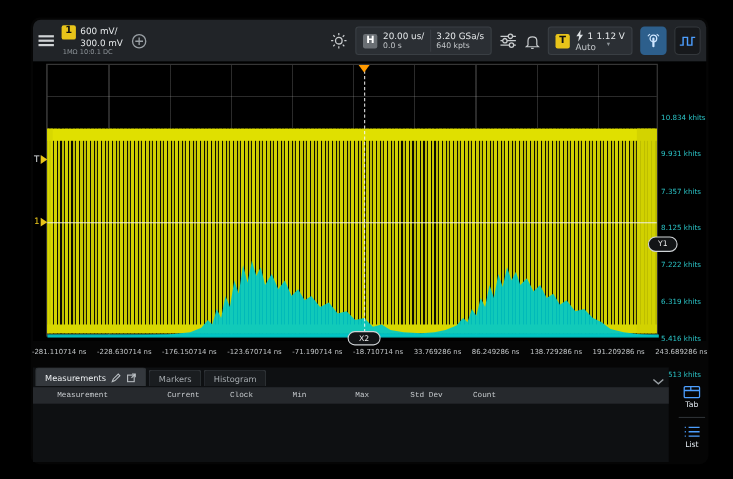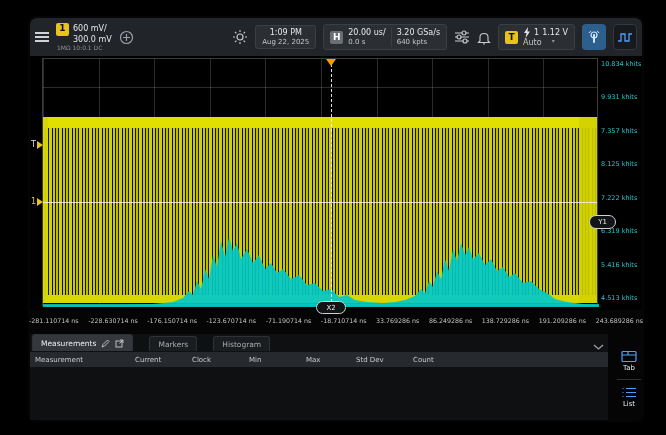--- a/index.html
+++ b/index.html
@@ -66,39 +66,39 @@
   .x2pill { position:absolute; left:273px; top:242px; width:30px; height:13px;
             background:#121416; border:1px solid #cfd3d6; border-radius:7px;
             font-size:7px; color:#eee; display:flex; align-items:center; justify-content:center; z-index:5; }
   .y1tag { position:absolute; left:546px; top:136px; width:27px; height:14px;
            background:#121416; border:1px solid #cfd3d6; border-radius:7px;
            font-size:7px; color:#eee; display:flex; align-items:center; justify-content:center; z-index:5;margin-top:20px; }
   .lmark { position:absolute; display:flex; align-items:center; gap:1px; font-size:8px; z-index:4; }
   .tri-right { width:0; height:0; border-top:4px solid transparent; border-bottom:4px solid transparent;
                border-left:6px solid #e8c41a; }
   .ylabels { position:absolute; left:571px; top:0; width:44px; height:254px; }
-  .ylabels span { position:absolute; left:0; font-size:6.5px; color:#2bc5c8; white-space:nowrap; }
+  .ylabels span { position:absolute; left:0; font-size:6.5px; color:#2bc5c8; white-space:nowrap;margin-top:43px; }
   .ylabels span:nth-child(1){top:4px}  .ylabels span:nth-child(2){top:37px}
   .ylabels span:nth-child(3){top:71px} .ylabels span:nth-child(4){top:104px}
   .ylabels span:nth-child(5){top:138px}.ylabels span:nth-child(6){top:171px}
   .ylabels span:nth-child(7){top:205px}.ylabels span:nth-child(8){top:238px}
 
   .xlabels { position:absolute; left:0; top:301px; width:616px; display:flex;
              justify-content:space-between; font-size:6.3px; color:#c0c4c6; padding:0 1px; }
   .xlabels span { white-space:nowrap; }
 
   
   .panel { position:absolute; left:2px; top:318px; width:578px; height:86px; background:#0e1012; }
-  .tabbar { display:flex; gap:16px; height:17px; align-items:flex-end; padding-left:2px; }
+  .tabbar { display:flex; gap:2px; height:17px; align-items:flex-end; padding-left:2px; }
   .tab { background:#1a1d20; border:1px solid #2e3236; border-bottom:none; border-radius:3px 3px 0 0;
          font-size:7.5px; color:#a7acb0; padding:2px 8px; display:flex; align-items:center; gap:5px; height:15px; }
   .tab.active { background:#34383d; color:#eceff1; height:17px; }
   .thead { display:flex; background:#26292d; height:15px; align-items:center;
            font-size:7px; color:#c8cccf; margin-top:1px; }
-  .thead span, .trow span { padding-left:5px; white-space:nowrap; overflow:hidden; }
+  .thead span, .trow span { padding-left:22px; white-space:nowrap; overflow:hidden;font-family:Liberation Mono, monospace; }
   .c0{width:100px}.c1{width:57px}.c2{width:57px}.c3{width:57px}.c4{width:50px}.c5{width:57px}.c6{width:52px}
   .trow { display:flex; width:442px; height:15px; align-items:center; font-size:7px; color:#fff;
           background:linear-gradient(#2f72cf,#1d55a6); margin-top:1px; }
   .panel-chevron { position:absolute; right:4px; top:2px; }
 
   
   .strip { position:absolute; left:586px; top:328px; width:30px; height:86px;
            display:flex; flex-direction:column; align-items:center; }
   .strip .btn { display:flex; flex-direction:column; align-items:center; gap:1px;
                 font-size:7px; color:#e4ebf3; margin-top:6px; cursor:pointer; }
@@ -138,26 +138,20 @@
 
     <div class="icon-btn">
       <svg width="16" height="16" viewBox="0 0 16 16">
           <circle cx="8" cy="8" r="3" fill="none" stroke="#c8cbcd" stroke-width="1.2"></circle>
           <g stroke="#c8cbcd" stroke-width="1.1">
             <path d="M8 1v2M8 13v2M1 8h2M13 8h2M3 3l1.4 1.4M11.6 11.6L13 13M13 3l-1.4 1.4M4.4 11.6L3 13"></path>
           </g>
         </svg>
     </div>
 
-    <div class="group">
-      <div class="two-line" style="text-align:center">
-        <span>1:09 PM</span>
-        <span class="sub">Aug 22, 2025</span>
-      </div>
-    </div>
 
     <div class="group">
       <span class="badge gray">H</span>
       <div class="two-line">
         <span>20.00 us/</span>
         <span class="sub">0.0 s</span>
       </div>
       <div style="width:1px;height:20px;background:#3a3f44"></div>
       <div class="two-line">
         <span>3.20 GSa/s</span>

